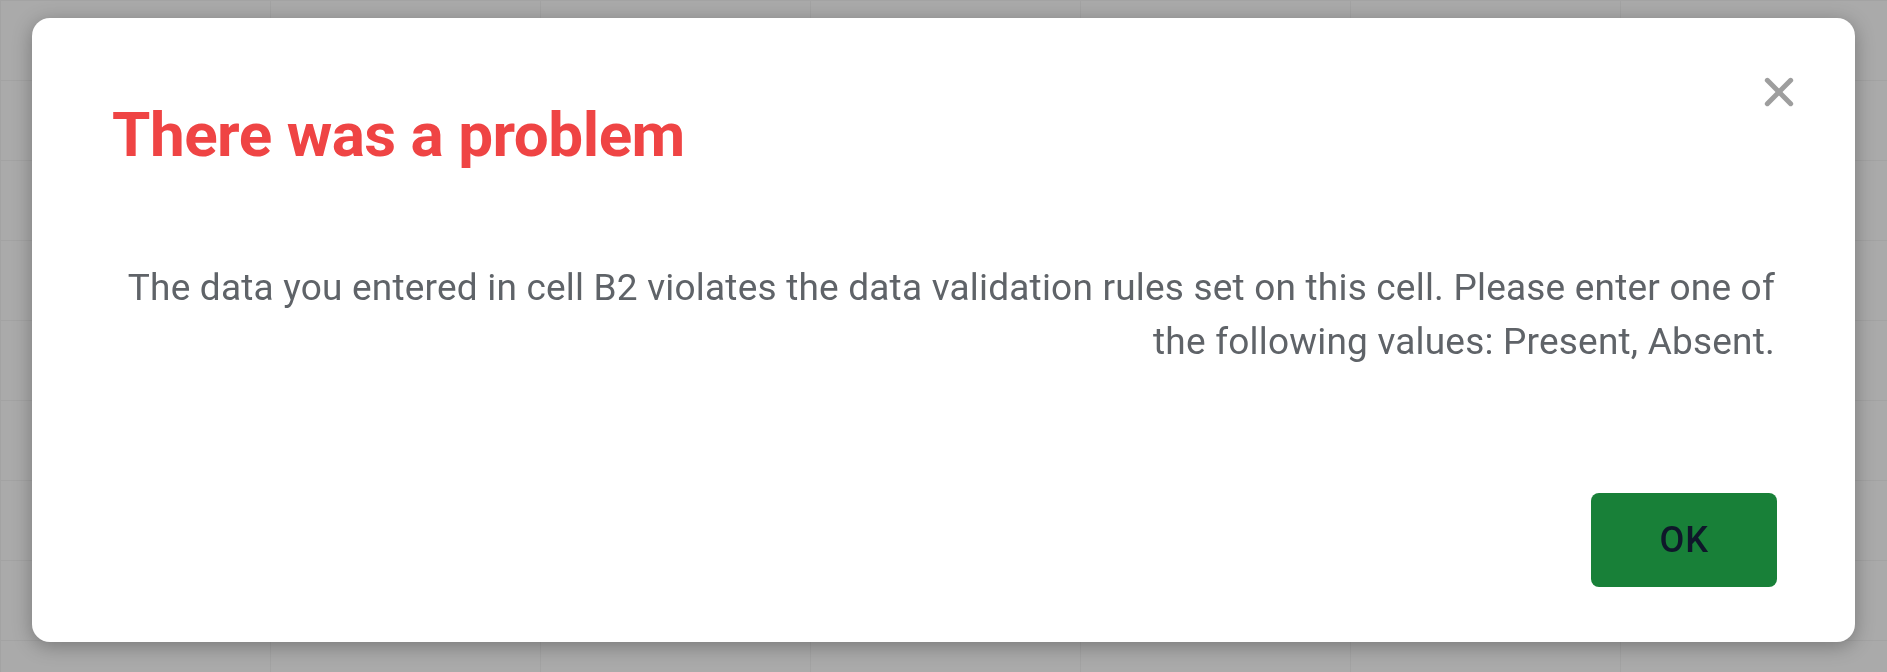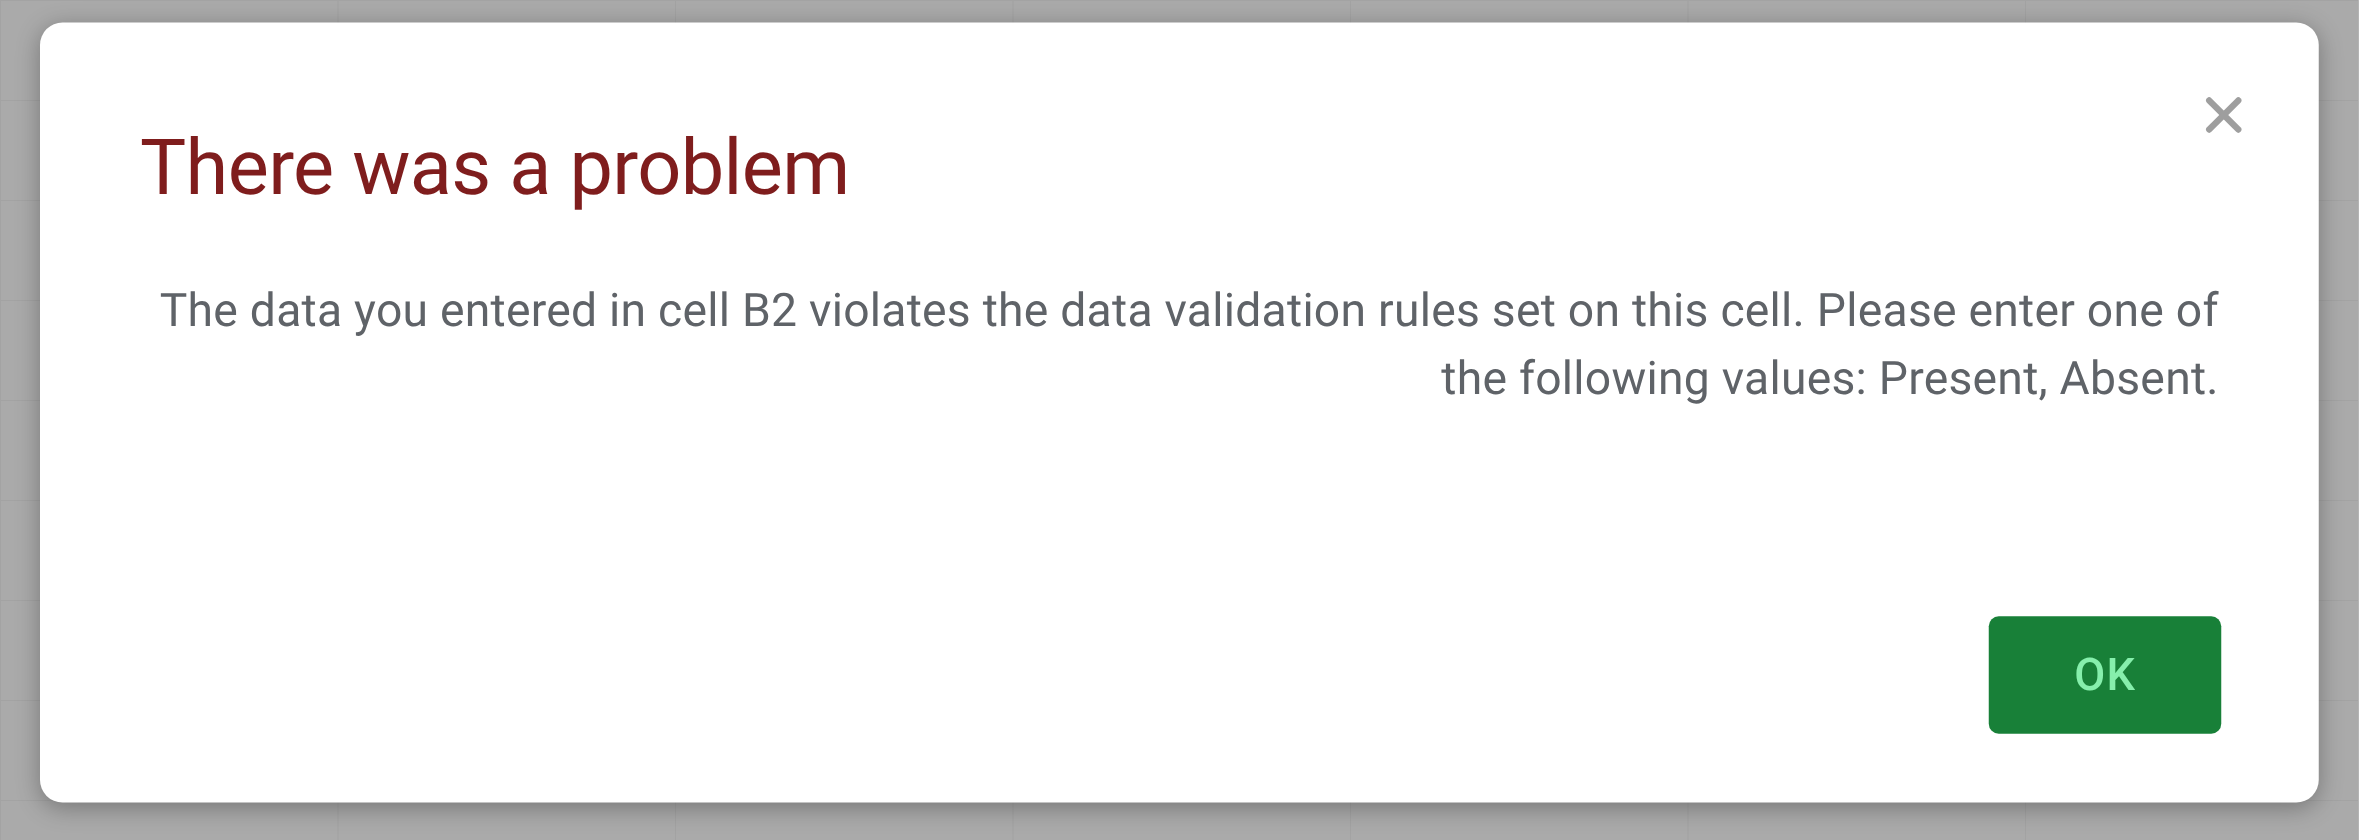--- a/index.html
+++ b/index.html
@@ -76,44 +76,44 @@
       color: #9e9e9e;
     }
     
     .close-button svg {
       width: 40px;
       height: 40px;
     }
     
     .dialog-title {
       font-size: 62px;
-      font-weight: 400;
-      color: #7f1d1d;
-      margin-bottom: 52px;
+      font-weight: 700;
+      color: #ef4444;
+      margin-bottom: 90px;
       letter-spacing: -0.5px;
     }
     
     .dialog-message {
       font-size: 37px;
       font-weight: 400;
       color: #5f6368;
       line-height: 1.45;
       letter-spacing: 0.2px;
       text-align: right;
     }
     
     .dialog-actions {
       position: absolute;
       bottom: 55px;
       right: 78px;
     }
     
     .ok-button {
       background: #188038;
-      color: #86efac;
+      color: #0f172a;
       border: none;
       border-radius: 8px;
       padding: 26px 68px;
       font-size: 36px;
       font-weight: 500;
       font-family: inherit;
       cursor: pointer;
       letter-spacing: 1px;
     }
   </style>

